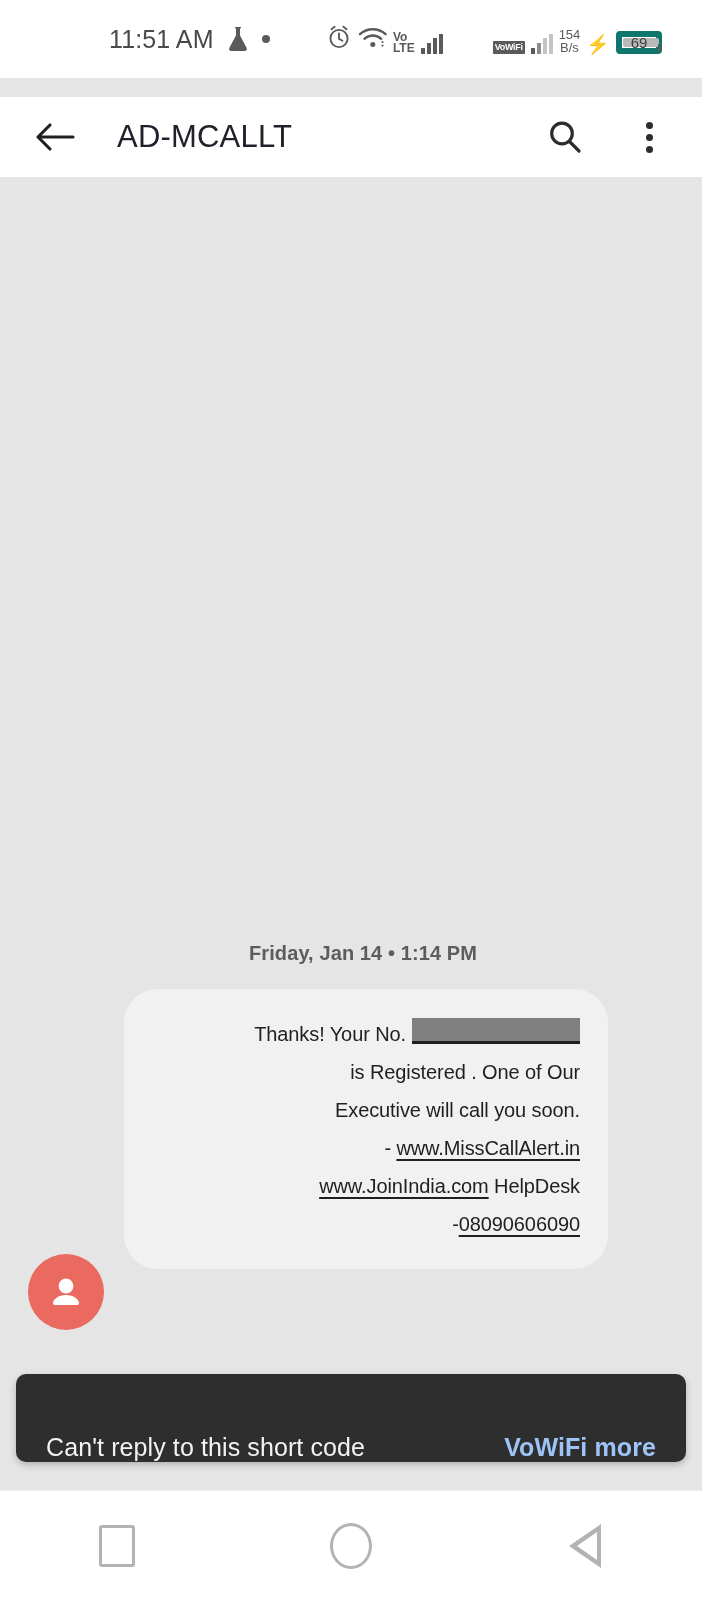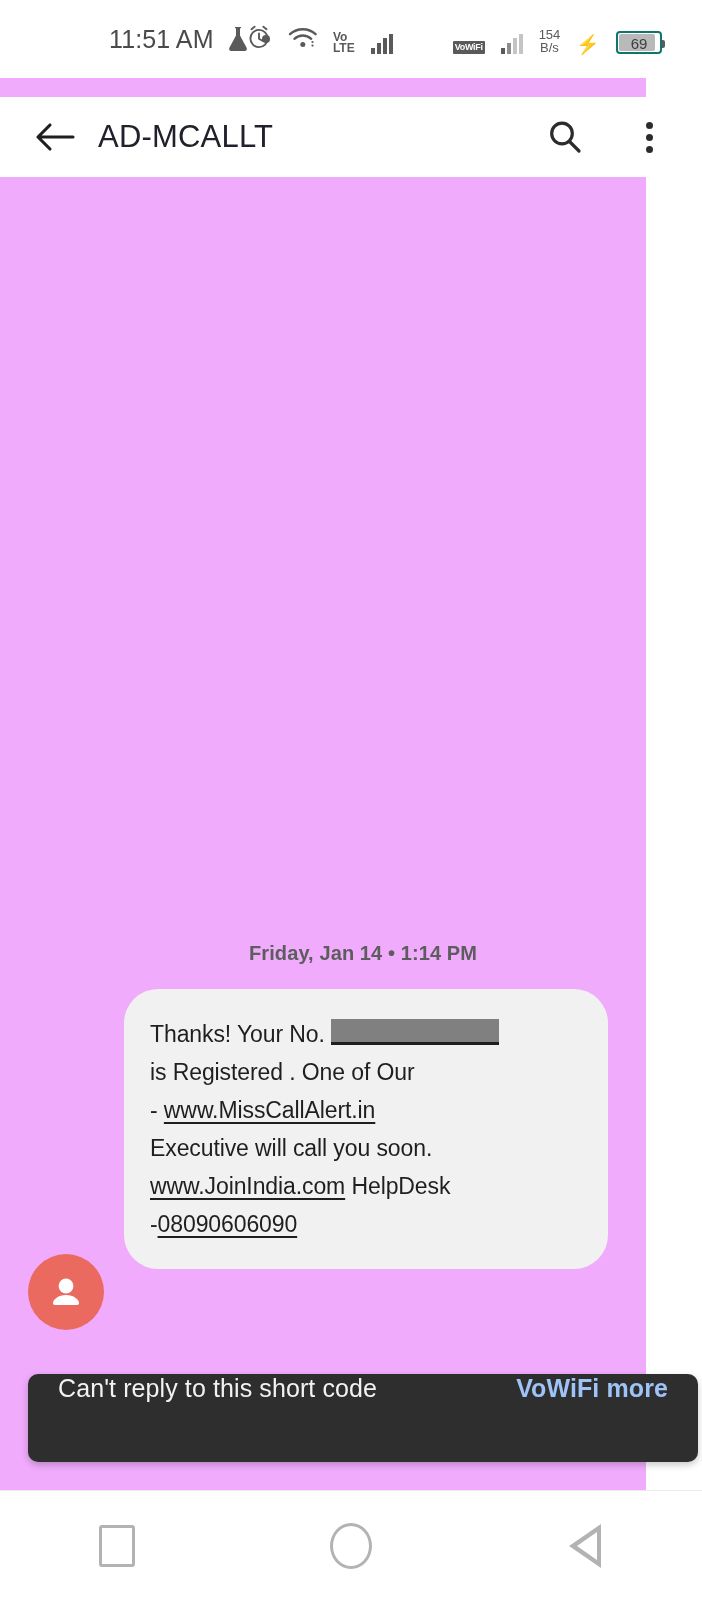--- a/index.html
+++ b/index.html
@@ -3,33 +3,33 @@
 <meta charset="utf-8">
 <style>
   * { margin:0; padding:0; box-sizing:border-box; }
   html, body {
     width:702px; height:1600px;
     background:#ffffff;
     font-family:"Liberation Sans", sans-serif;
     -webkit-font-smoothing:antialiased;
     overflow:hidden;
   }
-  .screen { position:relative; width:646px; height:1600px; background:#f0abfc; }
+  .screen { position:relative; width:702px; height:1600px; background:#e5e5e5; }
 
   
   .statusbar{
     position:absolute; top:0; left:0; width:702px; height:78px;
     display:flex; align-items:center; background:#fff;
   }
   .sb-left{ display:flex; align-items:center; gap:13px; margin-left:109px; }
   .sb-clock{ font-size:25px; color:#4a4a4a; letter-spacing:.1px; }
   .sb-flask{ width:22px; height:26px; position:relative; }
   .sb-flask svg{ display:block; }
   .sb-dot{ width:8px; height:8px; border-radius:50%; background:#5a5a5a; }
-  .sb-right{ position:absolute; right:40px; display:flex; align-items:flex-end; gap:16px; }
+  .sb-right{ position:absolute; right:40px; display:flex; align-items:flex-end; gap:6px; }
   .sb-ico{ display:block; }
   .volte{
     display:flex; flex-direction:column; align-items:flex-start;
     font-size:12px; line-height:11px; color:#5a5a5a; font-weight:bold;
     margin-left:-1px;
   }
   .bars{ display:flex; align-items:flex-end; gap:2px; height:20px; }
   .bars i{ display:block; width:4px; background:#5a5a5a; }
   .bars i.b1{ height:6px; } .bars i.b2{ height:11px; }
   .bars i.b3{ height:16px; } .bars i.b4{ height:20px; }
@@ -38,41 +38,41 @@
   .vowifi{
     font-size:9px; font-weight:bold; color:#fff; background:#5a5a5a;
     padding:1px 2px; letter-spacing:-.3px; line-height:11px; border-radius:1px;margin-left:44px;
   }
   .netspeed{
     display:flex; flex-direction:column; align-items:center;
     font-size:13px; line-height:13px; color:#5a5a5a;
   }
   .bolt{ font-size:19px; color:#5a5a5a; line-height:19px; }
   .battery{
-    position:relative; width:46px; height:23px; border:2px solid #0f766e;
-    border-radius:4px; display:flex; align-items:flex-end; justify-content:center;
+    position:relative; width:46px; height:23px; border:6px solid #0f766e;
+    border-radius:4px; display:flex; align-items:center; justify-content:center;
   }
   .battery:after{
     content:""; position:absolute; right:-5px; top:7px; width:3px; height:8px;
     background:#5a5a5a; border-radius:0 2px 2px 0;
   }
   .battery .fill{
     position:absolute; left:1px; top:1px; bottom:1px; width:36px; background:#b9b9b9;
     border-radius:2px;
   }
   .battery .lvl{ position:relative; font-size:15px; color:#3d3d3d; font-weight:normal; }
 
   
   .appbar{
     position:absolute; top:97px; left:0; width:702px; height:80px;
     display:flex; align-items:center; background:#fff;
   }
   .back-btn{ margin-left:32px; width:46px; height:46px; display:flex; align-items:center; justify-content:center; }
   .appbar-title{
-    margin-left:20px; font-size:31px; color:#20212b; letter-spacing:.2px;
+    margin-left:39px; font-size:31px; color:#20212b; letter-spacing:.2px;
     white-space:nowrap;
   }
   .appbar-actions{ position:absolute; right:30px; display:flex; align-items:center; gap:38px; }
   .icon-btn{ width:46px; height:46px; display:flex; align-items:center; justify-content:center; }
   .kebab{ display:flex; flex-direction:column; gap:5px; align-items:center; }
   .kebab i{ width:7px; height:7px; border-radius:50%; background:#2c2c2c; display:block; }
 
   
   .convo{ position:absolute; top:177px; left:12px; width:702px; height:1180px; }
   .date-divider{
@@ -83,34 +83,35 @@
   .avatar{
     position:absolute; left:16px; top:265px; width:76px; height:76px;
     border-radius:50%; background:#ea6a60;
     display:flex; align-items:center; justify-content:center;
   }
   .bubble{
     position:absolute; left:112px; top:0; width:484px;
     background:#f1f1f1; border-radius:34px; padding:26px 28px 26px 26px;
   }
   .bubble .line{
-    font-size:23px; line-height:38px; color:#1f1f1f; white-space:nowrap;
+    font-size:20px; line-height:38px; color:#1f1f1f; white-space:nowrap;
     letter-spacing:-.1px;
+    text-align:right;
   }
   .redact{
     display:inline-block; width:168px; height:26px; background:#808080;
     vertical-align:-3px; border-bottom:3px solid #1f1f1f; margin-left:6px;
   }
   .lnk{ text-decoration:underline; text-decoration-thickness:2px; text-underline-offset:4px; color:#1f1f1f; }
 
   
   .snackbar{
-    position:absolute; left:28px; top:1374px; width:670px; height:88px;
+    position:absolute; left:16px; top:1374px; width:670px; height:88px;
     background:#2e2e2e; border-radius:10px;
-    display:flex; align-items:flex-start; justify-content:space-between;
+    display:flex; align-items:flex-end; justify-content:space-between;
     padding:0 30px 0 30px;
     box-shadow:0 3px 7px rgba(0,0,0,.22);
   }
   .snack-text{ font-size:25px; color:#f2f2f2; letter-spacing:.1px; }
   .snack-action{ font-size:25px; color:#9ec3f7; font-weight:bold; letter-spacing:.1px; }
 
   
   .navbar{
     position:absolute; left:0; bottom:0; width:702px; height:110px;
     background:#fff; display:flex; align-items:center; justify-content:space-around;
@@ -234,24 +235,24 @@
           <circle cx="22" cy="16" r="7.4" fill="#ffffff"></circle>
           <path d="M22 25c-7.6 0-13 4.3-13 8.2 0 1.1 1 1.8 2.2 1.8h21.6c1.2 0 2.2-.7 2.2-1.8C35 29.3 29.6 25 22 25z" fill="#ffffff"></path>
         </svg>
       </div>
 
       <div class="bubble">
         <div class="line">
           <span>Thanks! Your No.</span><span class="redact"></span>
         </div>
         <div class="line">is Registered . One of Our</div>
+        <div class="line">Executive will call you soon.</div>
         <div class="line">
           <span>- </span><span class="lnk">www.MissCallAlert.in</span>
         </div>
-        <div class="line">Executive will call you soon.</div>
         <div class="line">
           <span class="lnk">www.JoinIndia.com</span><span> HelpDesk</span>
         </div>
         <div class="line">
           <span>-</span><span class="lnk">08090606090</span>
         </div>
       </div>
 
     </div>
   </div>

